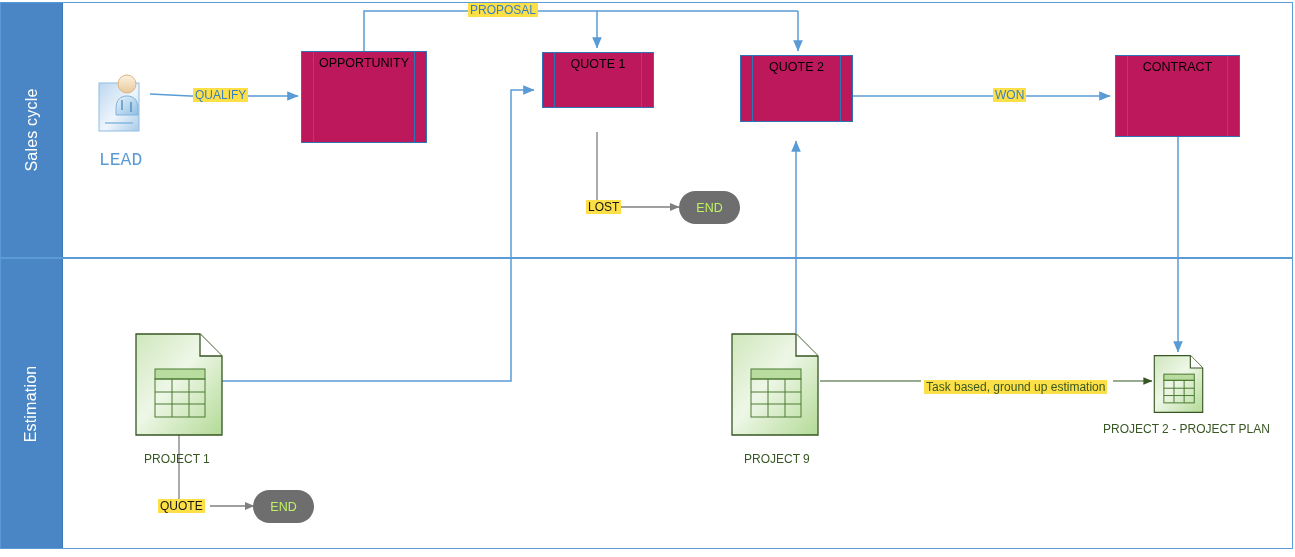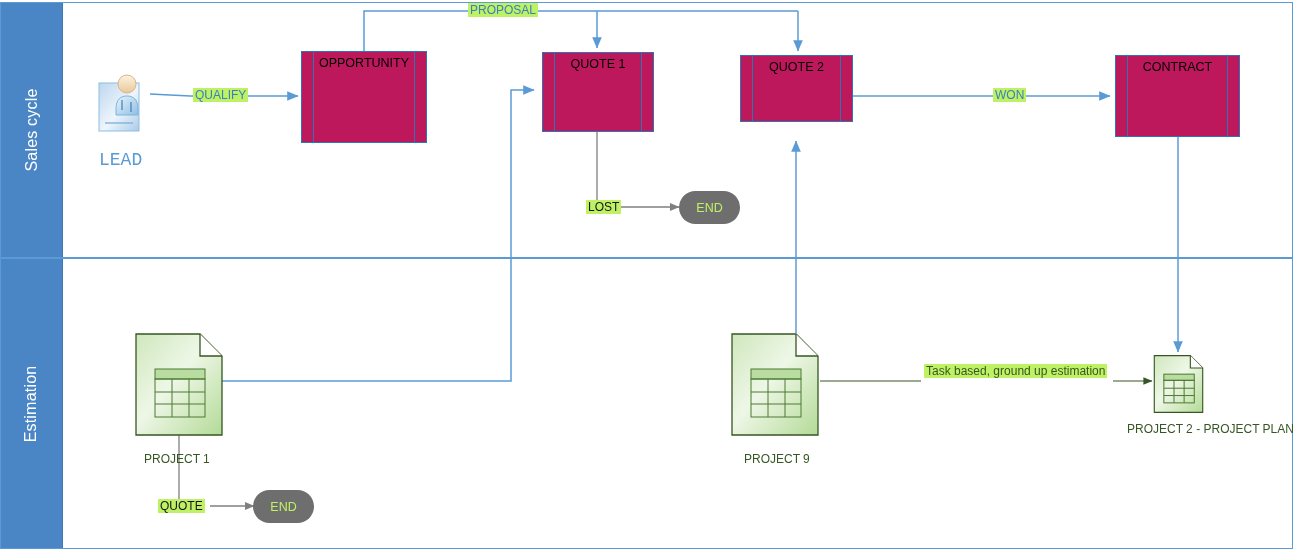--- a/index.html
+++ b/index.html
@@ -29,21 +29,21 @@
   .endcap{position:absolute;box-sizing:border-box;background:#6e6e6e;
           border-radius:17px;display:flex;align-items:center;justify-content:center;
           color:#bef264;font-size:12.5px;}
 
   
   .tlabel{position:absolute;white-space:nowrap;font-size:12px;}
   .tlabel.blue{color:#3b7fbf;}
   .tlabel.black{color:#171717;}
   .tlabel.green{color:#375623;}
   .tlabel.bigblue{color:#5b9bd5;font-size:18px;}
-  .lbl-chip{background:#bef264;padding:0 2px;}
+  .lbl-chip{background:#fde047;padding:0 2px;}
 
   
   svg.wires{position:absolute;left:0;top:0;width:1295px;height:557px;overflow:visible;}
 
   
   .icon{position:absolute;}
 </style>
 </head>
 <body>
 
@@ -128,21 +128,21 @@
     </svg>
   </div>
   <div class="tlabel bigblue" style="left:99px;top:150px;font-family:Liberation Mono, monospace;">LEAD</div>
 
   <div class="proc" style="left:301px;top:51px;width:126px;height:92px;">
     <div class="bar l"></div>
     <div class="bar r"></div>
     <div class="lbl">OPPORTUNITY</div>
   </div>
 
-  <div class="proc" style="left:542px;top:52px;width:112px;height:80px;">
+  <div class="proc" style="left:542px;top:52px;width:112px;height:56px;">
     <div class="bar l"></div>
     <div class="bar r"></div>
     <div class="lbl">QUOTE 1</div>
   </div>
 
   <div class="proc" style="left:740px;top:55px;width:113px;height:67px;padding-left:36px;">
     <div class="bar l"></div>
     <div class="bar r"></div>
     <div class="lbl">QUOTE 2</div>
   </div>
@@ -215,21 +215,21 @@
       <path d="M1,1 L65,1 L87,23 L87,102 L1,102 Z" fill="url(#gDoc3)" stroke="#375623" stroke-width="2"></path>
       <path d="M65,1 L65,23 L87,23" fill="#ffffff" stroke="#375623" stroke-width="2"></path>
       <rect x="18" y="34" width="54" height="11" fill="#b9dda0" stroke="#4d7a33" stroke-width="1.8"></rect>
       <rect x="18" y="45" width="54" height="40" fill="none" stroke="#4d7a33" stroke-width="1.8"></rect>
       <line x1="18" y1="59" x2="72" y2="59" stroke="#4d7a33" stroke-width="1.8"></line>
       <line x1="18" y1="72" x2="72" y2="72" stroke="#4d7a33" stroke-width="1.8"></line>
       <line x1="36" y1="45" x2="36" y2="85" stroke="#4d7a33" stroke-width="1.8"></line>
       <line x1="54" y1="45" x2="54" y2="85" stroke="#4d7a33" stroke-width="1.8"></line>
     </svg>
   </div>
-  <div class="tlabel green" style="left:1103px;top:422px;margin-left:24px;">PROJECT 2 - PROJECT PLAN</div>
+  <div class="tlabel green" style="left:1103px;top:422px;">PROJECT 2 - PROJECT PLAN</div>
 
   <div class="tlabel blue" style="left:193px;top:88px;">
     <span class="lbl-chip">QUALIFY</span>
   </div>
 
   <div class="tlabel blue" style="left:468px;top:3px;">
     <span class="lbl-chip">PROPOSAL</span>
   </div>
 
   <div class="tlabel blue" style="left:969px;top:88px;margin-left:24px;">
@@ -237,17 +237,17 @@
   </div>
 
   <div class="tlabel black" style="left:586px;top:200px;">
     <span class="lbl-chip">LOST</span>
   </div>
 
   <div class="tlabel black" style="left:158px;top:499px;">
     <span class="lbl-chip">QUOTE</span>
   </div>
 
-  <div class="tlabel green" style="left:924px;top:364px;">
+  <div class="tlabel green" style="left:924px;top:380px;">
     <span class="lbl-chip">Task based, ground up estimation</span>
   </div>
 
 </div>
 
 </body></html>

